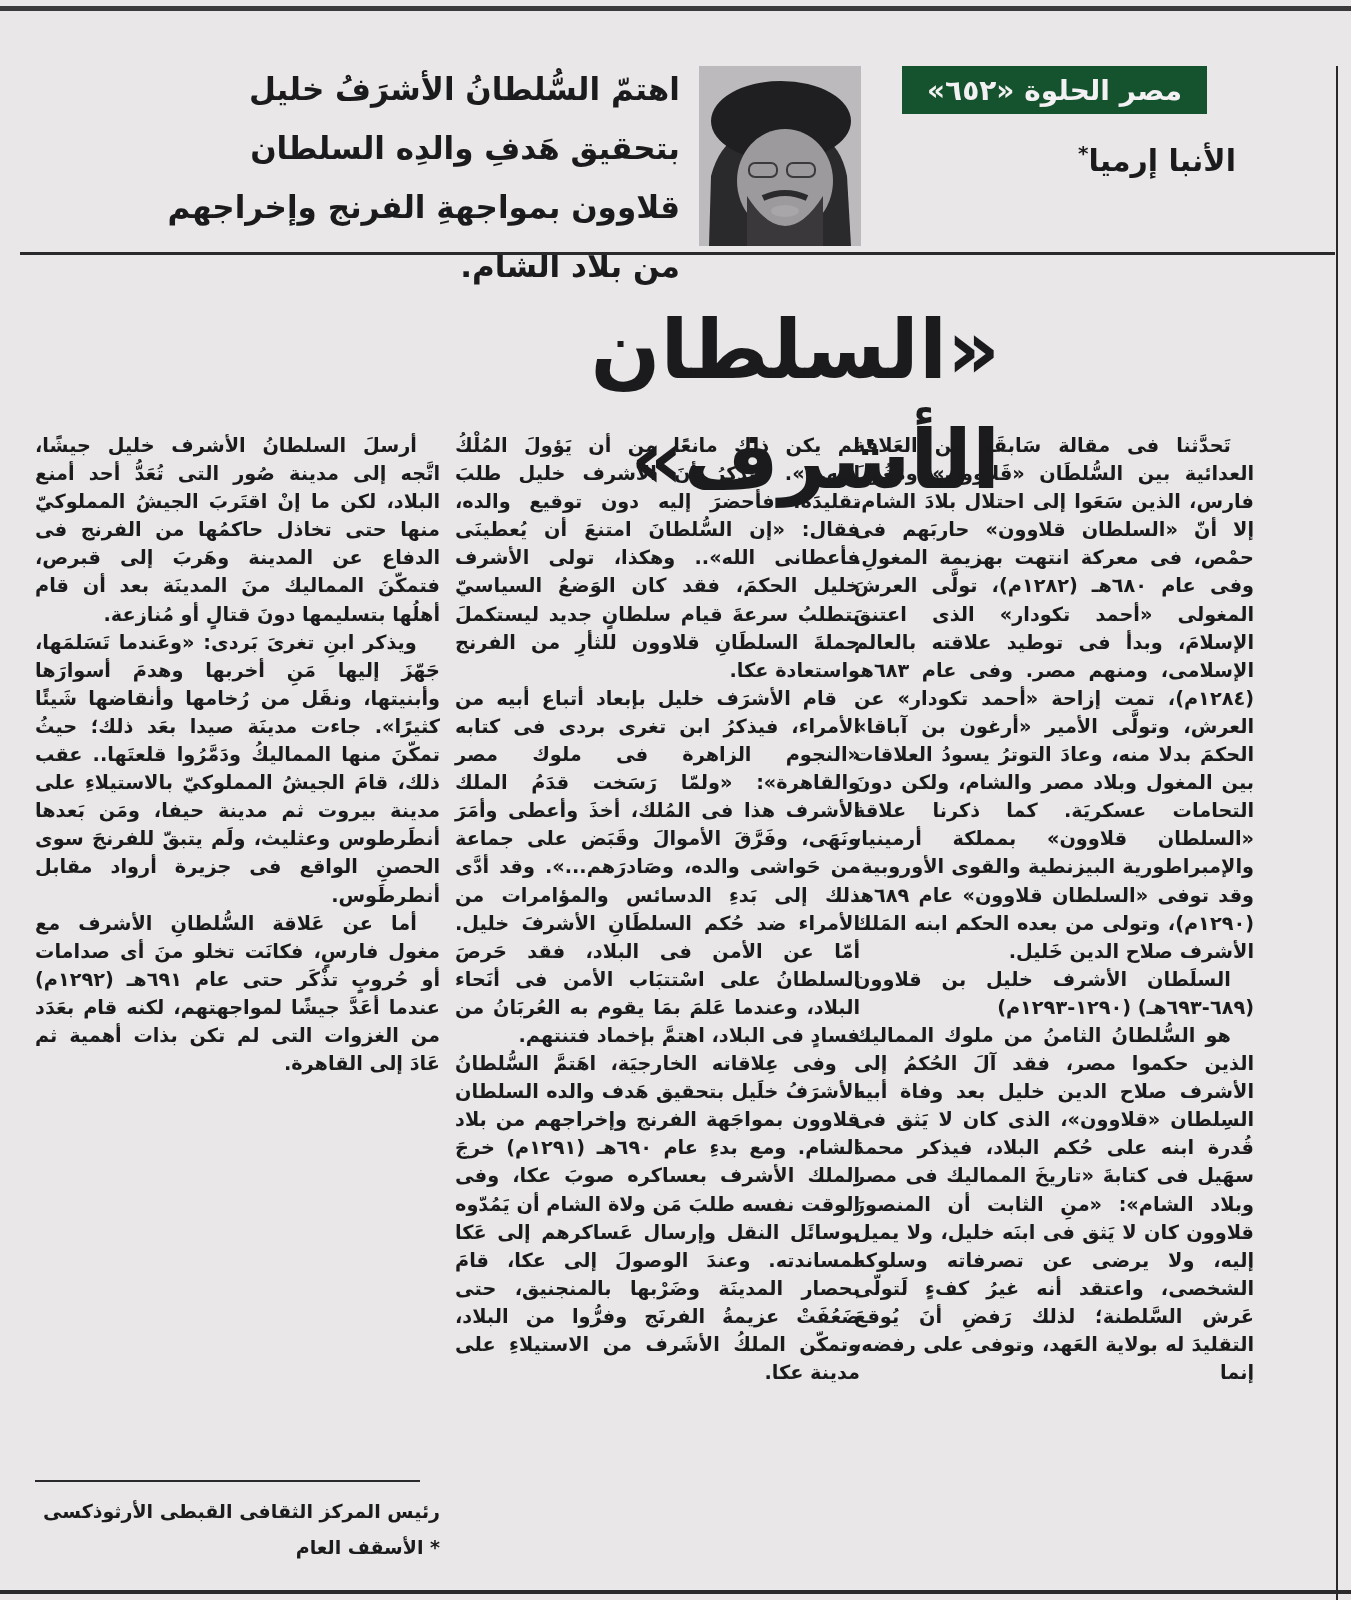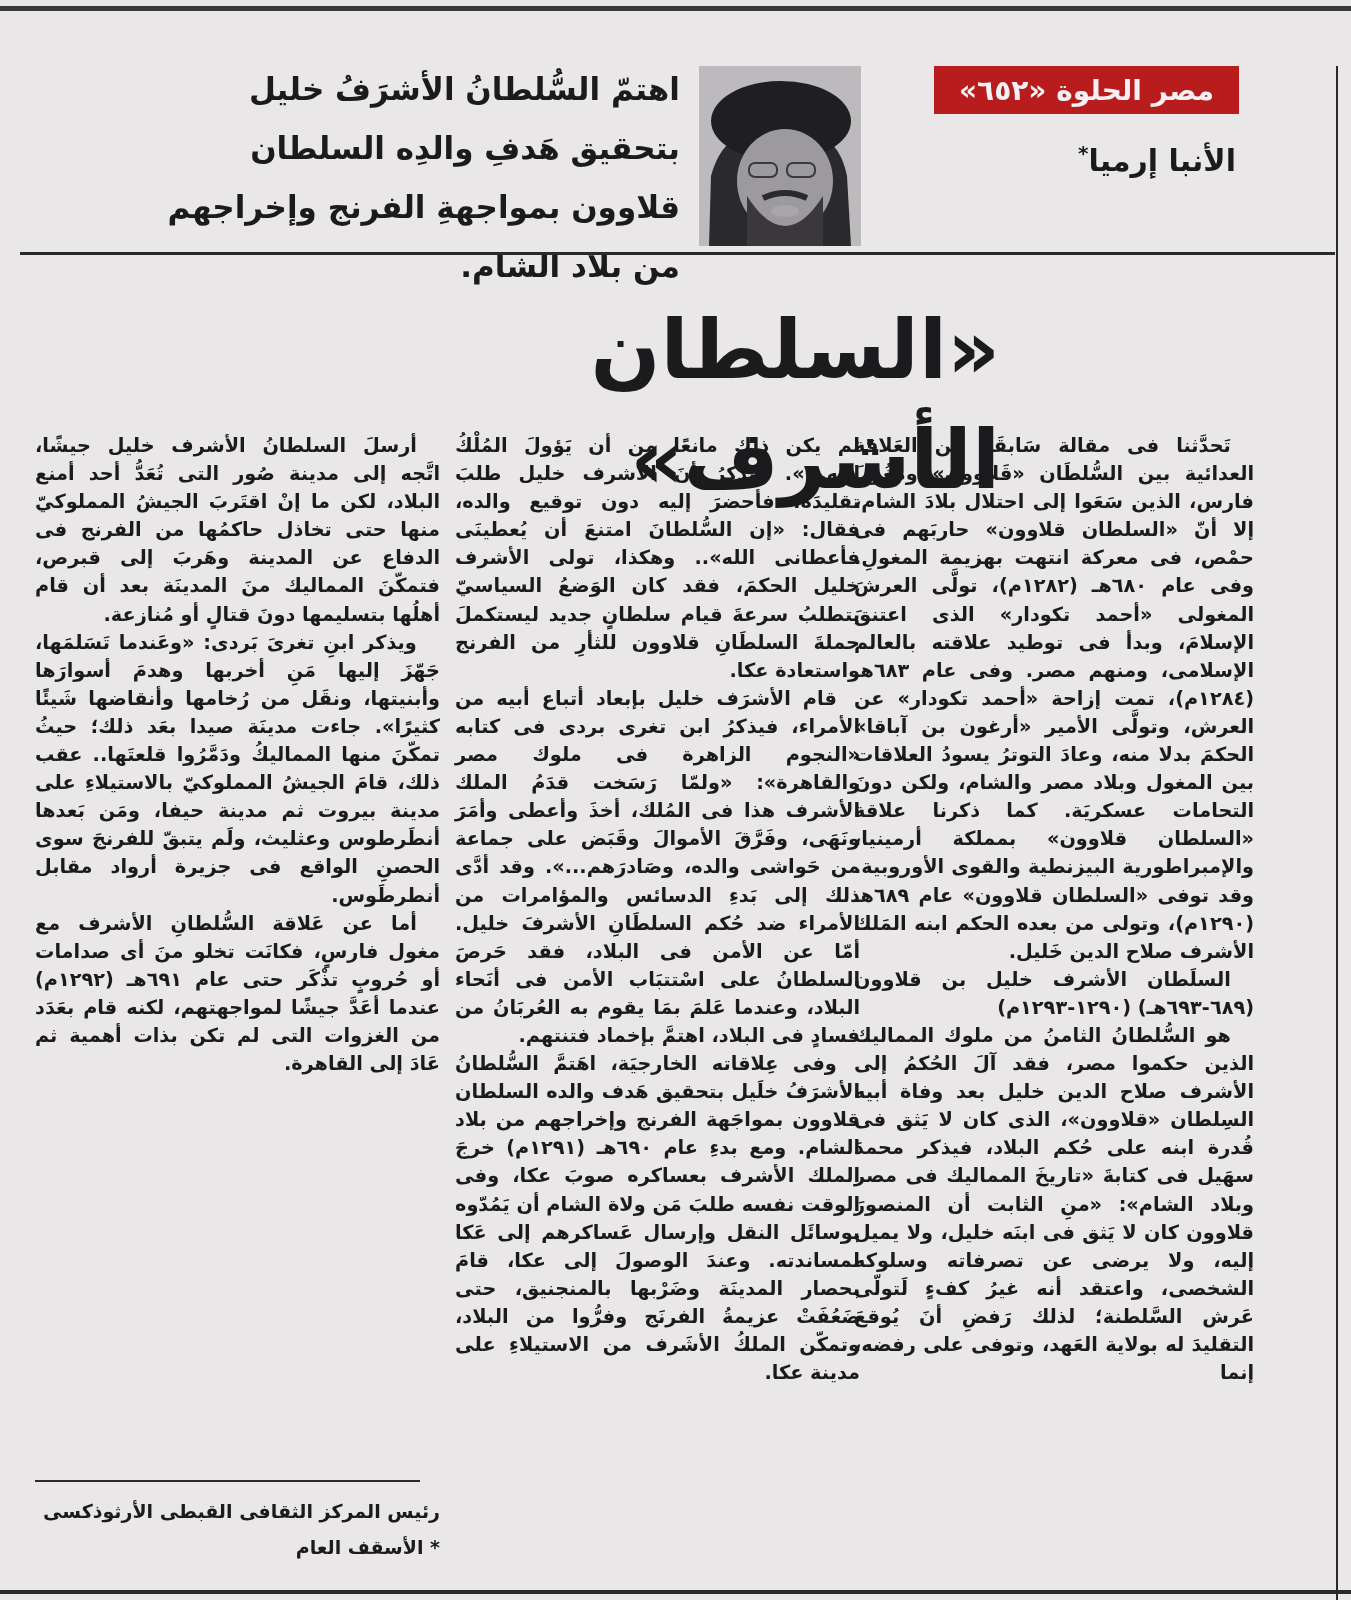--- a/index.html
+++ b/index.html
@@ -9,22 +9,22 @@
     font-family:"DejaVu Sans", sans-serif;
     color:#1b1b1d;
   }
   .top-rule { position:absolute; left:0; right:0; top:6px; height:5px; background:#3a3a3c; }
   .right-rule { position:absolute; left:1336px; top:66px; width:2px; height:1534px; background:#2a2a2c; }
   .header-rule { position:absolute; left:20px; width:1315px; top:252px; height:3px; background:#2a2a2c; }
   .bottom-rule { position:absolute; left:0; right:0; top:1590px; height:4px; background:#2a2a2c; }
 
   .series-badge {
     position:absolute; left:902px; top:66px; width:305px; height:48px;
-    background:#b91c1c; color:#f3f1f3;
-    font-size:28px; font-weight:bold; display:flex; align-items:center; justify-content:center;margin-left:32px;
+    background:#14532d; color:#f3f1f3;
+    font-size:28px; font-weight:bold; display:flex; align-items:center; justify-content:center;
   }
   .byline { position:absolute; left:926px; top:130px; width:310px; text-align:right;
     font-size:30px; font-weight:bold; line-height:46px; }
   .byline .star { font-size:20px; vertical-align:super; }
 
   .photo { position:absolute; left:699px; top:66px; width:162px; height:180px;
     background:#bcbabc; overflow:hidden; }
   .photo svg { width:100%; height:100%; display:block; }
 
   .deck { position:absolute; left:150px; top:60px; width:530px; text-align:right;

